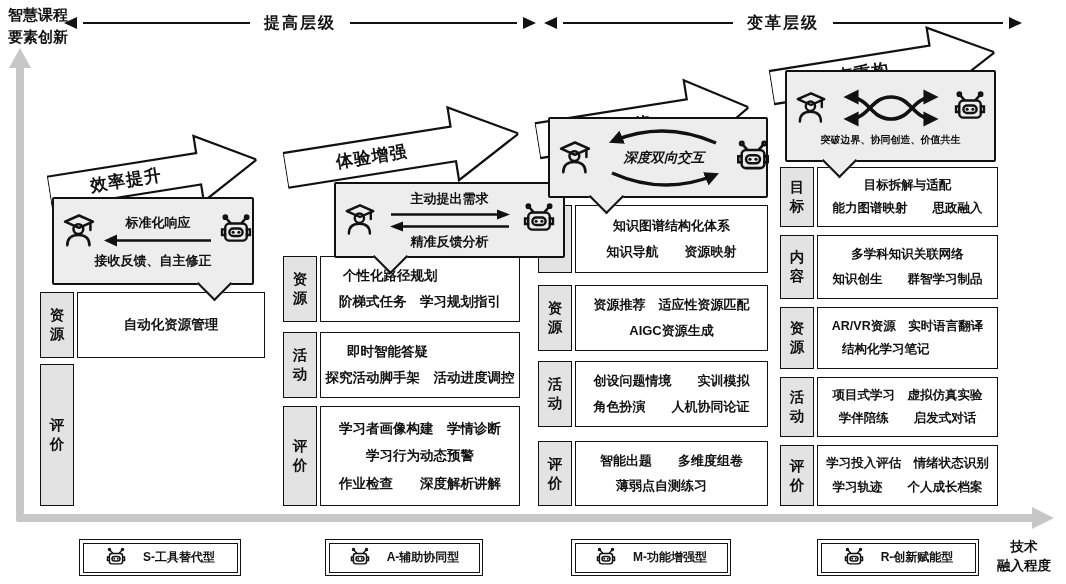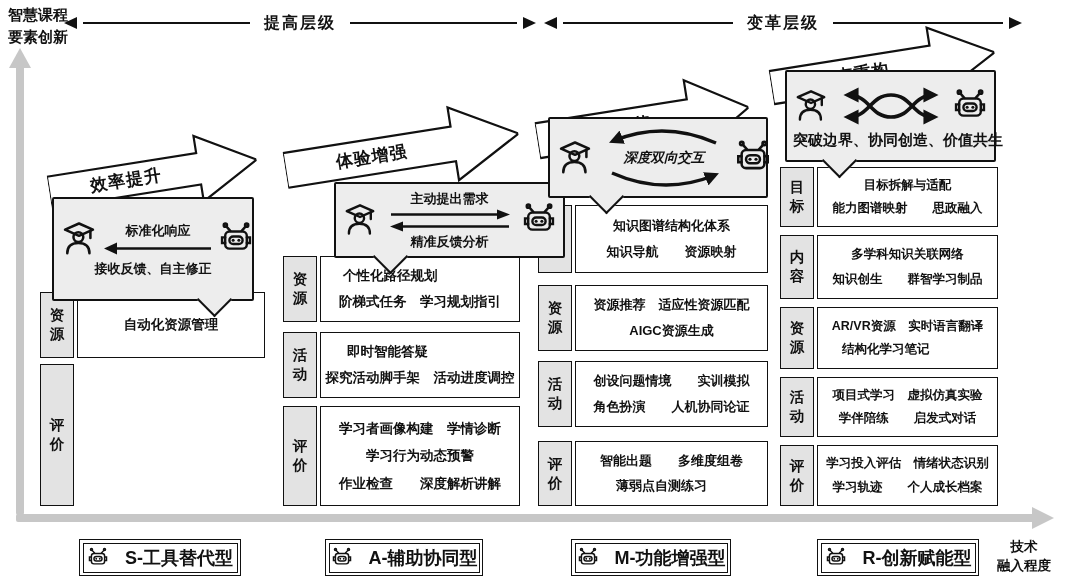--- a/index.html
+++ b/index.html
@@ -51,21 +51,21 @@
   .rbody{flex:1;background:#fff;border:1.6px solid #111;box-sizing:border-box;display:flex;flex-direction:column;
          justify-content:space-evenly;padding:3px 2px;}
   .line{display:block;font-weight:700;text-align:center;white-space:nowrap;}
   .fs1 .line{font-size:13.5px;}
   .fs2 .line{font-size:13px;}
   .fs3 .line{font-size:12.5px;}
 
   
   .legend{position:absolute;top:539px;height:37px;border:1.6px solid #111;padding:2.5px;box-sizing:border-box;background:#fff;z-index:2;}
   .legend-inner{height:100%;border:1.6px solid #111;box-sizing:border-box;display:flex;align-items:center;justify-content:center;gap:9px;padding:0 6px;}
-  .legend-label{font-size:18px;font-weight:700;white-space:nowrap;margin-left:7px;}
+  .legend-label{font-size:12px;font-weight:700;white-space:nowrap;margin-left:7px;}
 
   .ic{display:block;flex:0 0 auto;}
 </style>
 </head>
 <body>
 
 <svg width="0" height="0" style="position:absolute">
   <defs>
     <marker id="mtri" viewBox="0 0 10 10" refX="7" refY="5" markerWidth="4.2" markerHeight="4.2" orient="auto-start-reverse">
       <path d="M0 0 L10 5 L0 10 Z" fill="#111"></path>
@@ -148,21 +148,21 @@
       </svg>
     <span class="banner-label">深度变革</span>
   </div>
   <div class="banner" style="left:770px;top:32px;width:226px;height:76px;transform:rotate(-9deg);">
     <svg>
         <use href="#i-banner" width="100%" height="100%"></use>
       </svg>
     <span class="banner-label">生态重构</span>
   </div>
 
-  <div class="bubble" style="left:52px;top:197px;width:202px;height:104px;">
+  <div class="bubble" style="left:52px;top:197px;width:202px;height:88px;">
     <div class="bub-row">
       <svg class="ic" width="38" height="38">
           <use href="#i-student" width="38" height="38"></use>
         </svg>
       <div class="bub-center">
         <span class="bub-text">标准化响应</span>
         <svg width="112" height="15">
           <path d="M109 7.5 H13" stroke="#111" stroke-width="2.6" fill="none"></path>
           <path d="M15 1.5 L2 7.5 L15 13.5 Z" fill="#111"></path>
         </svg>
@@ -224,21 +224,21 @@
           <use href="#i-student" width="36" height="36"></use>
         </svg>
       <svg width="102" height="46">
         <path d="M8 12 C30 12 30 34 51 34 C72 34 72 12 94 12" stroke="#111" stroke-width="3.6" fill="none" marker-start="url(#mtri)" marker-end="url(#mtri)"></path>
         <path d="M8 34 C30 34 30 12 51 12 C72 12 72 34 94 34" stroke="#111" stroke-width="3.6" fill="none" marker-start="url(#mtri)" marker-end="url(#mtri)"></path>
       </svg>
       <svg class="ic" width="36" height="36">
           <use href="#i-robot" width="36" height="36"></use>
         </svg>
     </div>
-    <div class="bub-bottom" style="font-size:15px;">突破边界、协同创造、价值共生</div>
+    <div class="bub-bottom" style="font-size:10px;">突破边界、协同创造、价值共生</div>
     <div class="tail" style="left:40px;"></div>
   </div>
 
   <div class="col-row fs1" style="left:40px;top:292px;width:225px;height:66px;">
     <div class="rlabel">
         <span>资源</span>
       </div>
     <div class="rbody">
       <span class="line">自动化资源管理</span>
     </div>

